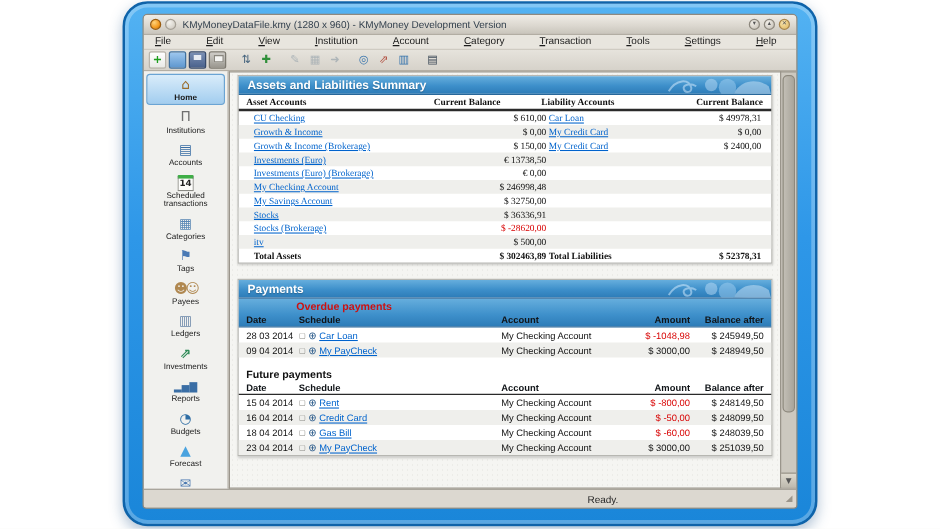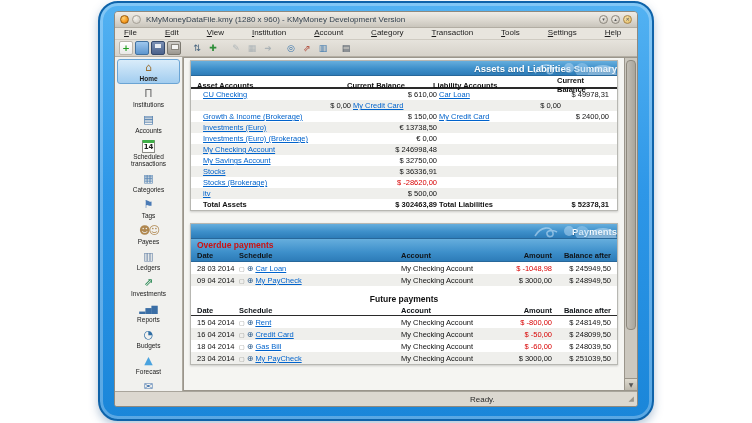--- a/index.html
+++ b/index.html
@@ -89,53 +89,53 @@
                display:flex; align-items:center; justify-content:flex-end; padding-right:10px; }
   .fin-strip span { font-size:9px; color:#5f6f7d; }
 
   .panel { margin:3px 6px 0 6px; background:#ffffff; border:1px solid #b7b7b2;
            box-shadow:0 1px 2px rgba(0,0,0,.18); }
   .panel.assets { margin-top:2px; }
   .panel.payments { margin-top:12px; }
 
   .bluebar { height:15px; position:relative; overflow:hidden; display:flex; align-items:center;
              background:linear-gradient(180deg,#66aedd 0%, #3d8fca 55%, #2d7cb8 100%);
-             border-bottom:1px solid #27679a;justify-content:flex-end; }
+             border-bottom:1px solid #27679a; }
   .bluebar > span { font-size:9.5px; font-weight:bold; color:#ffffff; padding-left:7px;
                     text-shadow:0 1px 1px rgba(0,0,0,.25); }
   .flourish { position:absolute; right:0; top:0; height:15px; width:90px; opacity:.5; }
 
   
-  .atable { font-size:7.5px; color:#111; }
+  .atable { font-size:7.5px; color:#111;font-family:Liberation Serif, serif; }
   .ahead, .arow { display:grid; grid-template-columns:150px 86px 124px 1fr; padding:0 6px; }
   .ahead { height:13px; align-items:center; font-weight:bold; border-bottom:2px solid #2a2a2a; }
   .ahead .r { text-align:left; }
   .arow { height:11px; align-items:center;padding-left:12px; }
   .arows .arow:nth-child(even) { background:#efefec; }
   .cell { white-space:nowrap; overflow:hidden; }
   .cell.val { text-align:right; padding-right:2px; }
   .link { color:#0063cc; text-decoration:underline; cursor:pointer; }
   .neg { color:#d80000; }
   .bold { font-weight:bold; }
 
   
   .overdue-band { background:linear-gradient(180deg,#66aedd 0%, #3d8fca 60%, #2d7cb8 100%);
                   border-bottom:1px solid #27679a; padding:1px 0 0; }
-  .overdue-title { font-size:8.5px; font-weight:bold; color:#cc1111; padding:0 6px; height:10px; line-height:10px; }
+  .overdue-title { font-size:8.5px; font-weight:bold; color:#cc1111; padding:0 6px; height:10px; line-height:10px;margin-left:40px; }
   .phead { display:grid; grid-template-columns:42px 162px 106px 45px 1fr; padding:0 6px;
            height:11px; align-items:center; font-size:7.5px; font-weight:bold; color:#101418; }
   .phead .r { text-align:right; }
   .prow { display:grid; grid-template-columns:42px 162px 106px 45px 1fr; padding:0 6px;
           height:12px; align-items:center; font-size:7.5px; color:#111; }
   .prows .prow:nth-child(even) { background:#efefec; }
   .prow .amt, .prow .bal { text-align:right; white-space:nowrap; }
   .sch { display:flex; align-items:center; gap:2px; white-space:nowrap; overflow:hidden; }
   .sch-skip { font-size:6px; color:#8a8a84; }
   .sch-enter { font-size:8px; color:#2a5a8a; }
-  .future-title { font-size:8.5px; font-weight:bold; color:#111; padding:8px 6px 1px;text-align:center; }
+  .future-title { font-size:8.5px; font-weight:bold; color:#111; padding:8px 6px 1px; }
   .future .phead { border-bottom:1.5px solid #2a2a2a; }
 
   
   .scrollbar { flex:0 0 13px; background:#ccc8bf; border:1px solid #9a958b; border-right:none;
                display:flex; flex-direction:column; }
   .sb-thumb { flex:0 0 270px; margin:2px 1px; border-radius:4px;
               background:linear-gradient(90deg,#c2beb5,#a9a59b); border:1px solid #8d887d; }
   .sb-btn { margin-top:auto; flex:0 0 12px; display:flex; align-items:center; justify-content:center;
             font-size:6px; color:#555; background:linear-gradient(180deg,#dedacf,#bdb9ae);
             border-top:1px solid #9a958b; }
@@ -285,20 +285,21 @@
               <div class="arows">
 
                   <div class="arow">
                     <span class="cell name link">CU Checking</span>
                     <span class="cell val">$ 610,00</span>
                     <span class="cell name link">Car Loan</span>
                     <span class="cell val">$ 49978,31</span>
                   </div>
 
                   <div class="arow">
+                    <span class="cell name link">Growth &amp; Income</span>
                     <span class="cell val">$ 0,00</span>
                     <span class="cell name link">My Credit Card</span>
                     <span class="cell val">$ 0,00</span>
                   </div>
 
                   <div class="arow">
                     <span class="cell name link">Growth &amp; Income (Brokerage)</span>
                     <span class="cell val">$ 150,00</span>
                     <span class="cell name link">My Credit Card</span>
                     <span class="cell val">$ 2400,00</span>

